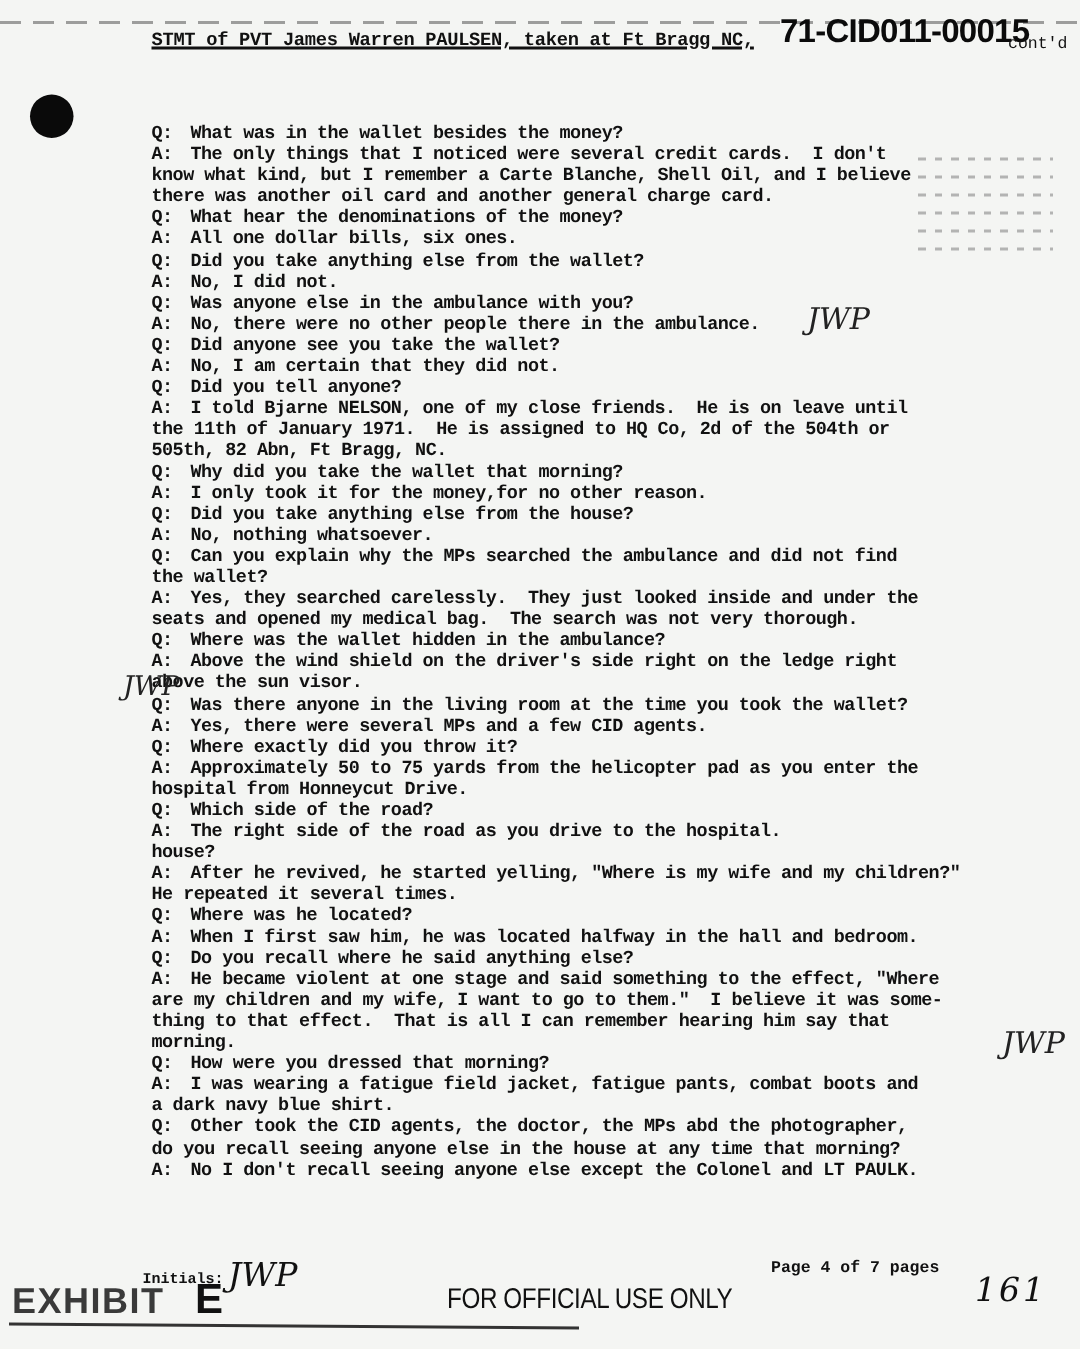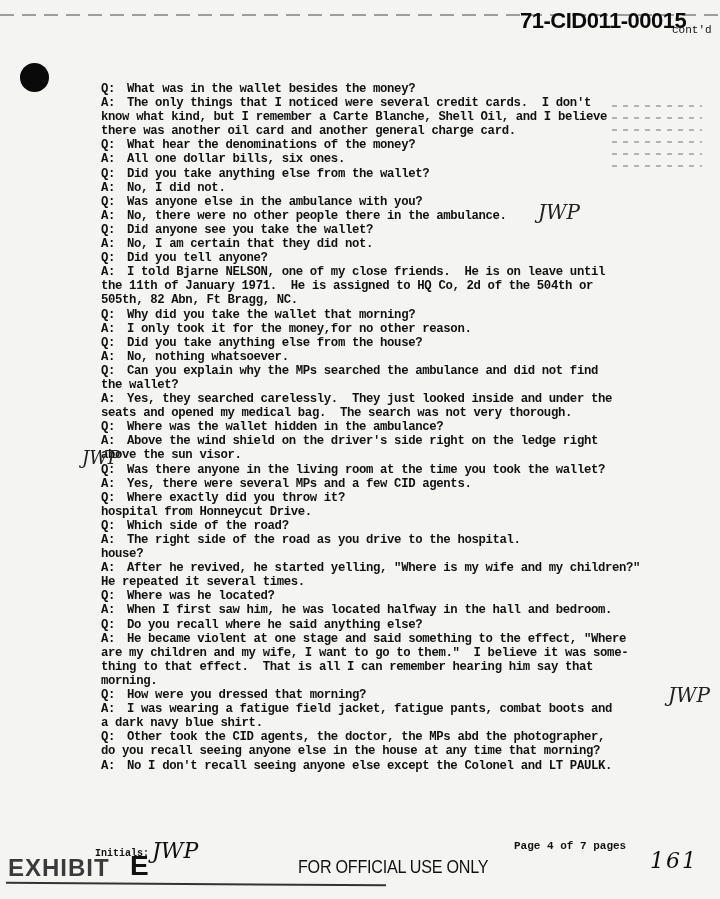--- a/index.html
+++ b/index.html
@@ -170,20 +170,23 @@
   </style>
 </head>
 <body>
 
 <div class="page">
 
   <div class="top-rule"></div>
 
   <div class="punch-hole"></div>
 
+  <div class="header-line">
+    <span class="header-caption">STMT of PVT James Warren PAULSEN, taken at Ft Bragg NC,</span>
+  </div>
   <div class="case-number">71-CID011-00015</div>
   <div class="header-cont">cont'd</div>
 
   <div class="body-text" id="body-lines">
       <div class="qa-line"><span class="qa-label">Q:</span><span>What was in the wallet besides the money?</span></div>
       <div class="qa-line"><span class="qa-label">A:</span><span>The only things that I noticed were several credit cards.  I don't</span></div>
       <div class="qa-line"><span>know what kind, but I remember a Carte Blanche, Shell Oil, and I believe</span></div>
       <div class="qa-line"><span>there was another oil card and another general charge card.</span></div>
       <div class="qa-line"><span class="qa-label">Q:</span><span>What hear the denominations of the money?</span></div>
       <div class="qa-line"><span class="qa-label">A:</span><span>All one dollar bills, six ones.</span></div>
@@ -204,20 +207,21 @@
       <div class="qa-line"><span class="qa-label">Q:</span><span>Can you explain why the MPs searched the ambulance and did not find</span></div>
       <div class="qa-line"><span>the wallet?</span></div>
       <div class="qa-line"><span class="qa-label">A:</span><span>Yes, they searched carelessly.  They just looked inside and under the</span></div>
       <div class="qa-line"><span>seats and opened my medical bag.  The search was not very thorough.</span></div>
       <div class="qa-line"><span class="qa-label">Q:</span><span>Where was the wallet hidden in the ambulance?</span></div>
       <div class="qa-line"><span class="qa-label">A:</span><span>Above the wind shield on the driver's side right on the ledge right</span></div>
       <div class="qa-line"><span>above the sun visor.</span></div>
       <div class="qa-line"><span class="qa-label">Q:</span><span>Was there anyone in the living room at the time you took the wallet?</span></div>
       <div class="qa-line"><span class="qa-label">A:</span><span>Yes, there were several MPs and a few CID agents.</span></div>
       <div class="qa-line"><span class="qa-label">Q:</span><span>Where exactly did you throw it?</span></div>
+      <div class="qa-line"><span class="qa-label">A:</span><span>Approximately 50 to 75 yards from the helicopter pad as you enter the</span></div>
       <div class="qa-line"><span>hospital from Honneycut Drive.</span></div>
       <div class="qa-line"><span class="qa-label">Q:</span><span>Which side of the road?</span></div>
       <div class="qa-line"><span class="qa-label">A:</span><span>The right side of the road as you drive to the hospital.</span></div>
       <div class="qa-line"><span>house?</span></div>
       <div class="qa-line"><span class="qa-label">A:</span><span>After he revived, he started yelling, "Where is my wife and my children?"</span></div>
       <div class="qa-line"><span>He repeated it several times.</span></div>
       <div class="qa-line"><span class="qa-label">Q:</span><span>Where was he located?</span></div>
       <div class="qa-line"><span class="qa-label">A:</span><span>When I first saw him, he was located halfway in the hall and bedroom.</span></div>
       <div class="qa-line"><span class="qa-label">Q:</span><span>Do you recall where he said anything else?</span></div>
       <div class="qa-line"><span class="qa-label">A:</span><span>He became violent at one stage and said something to the effect, "Where</span></div>

